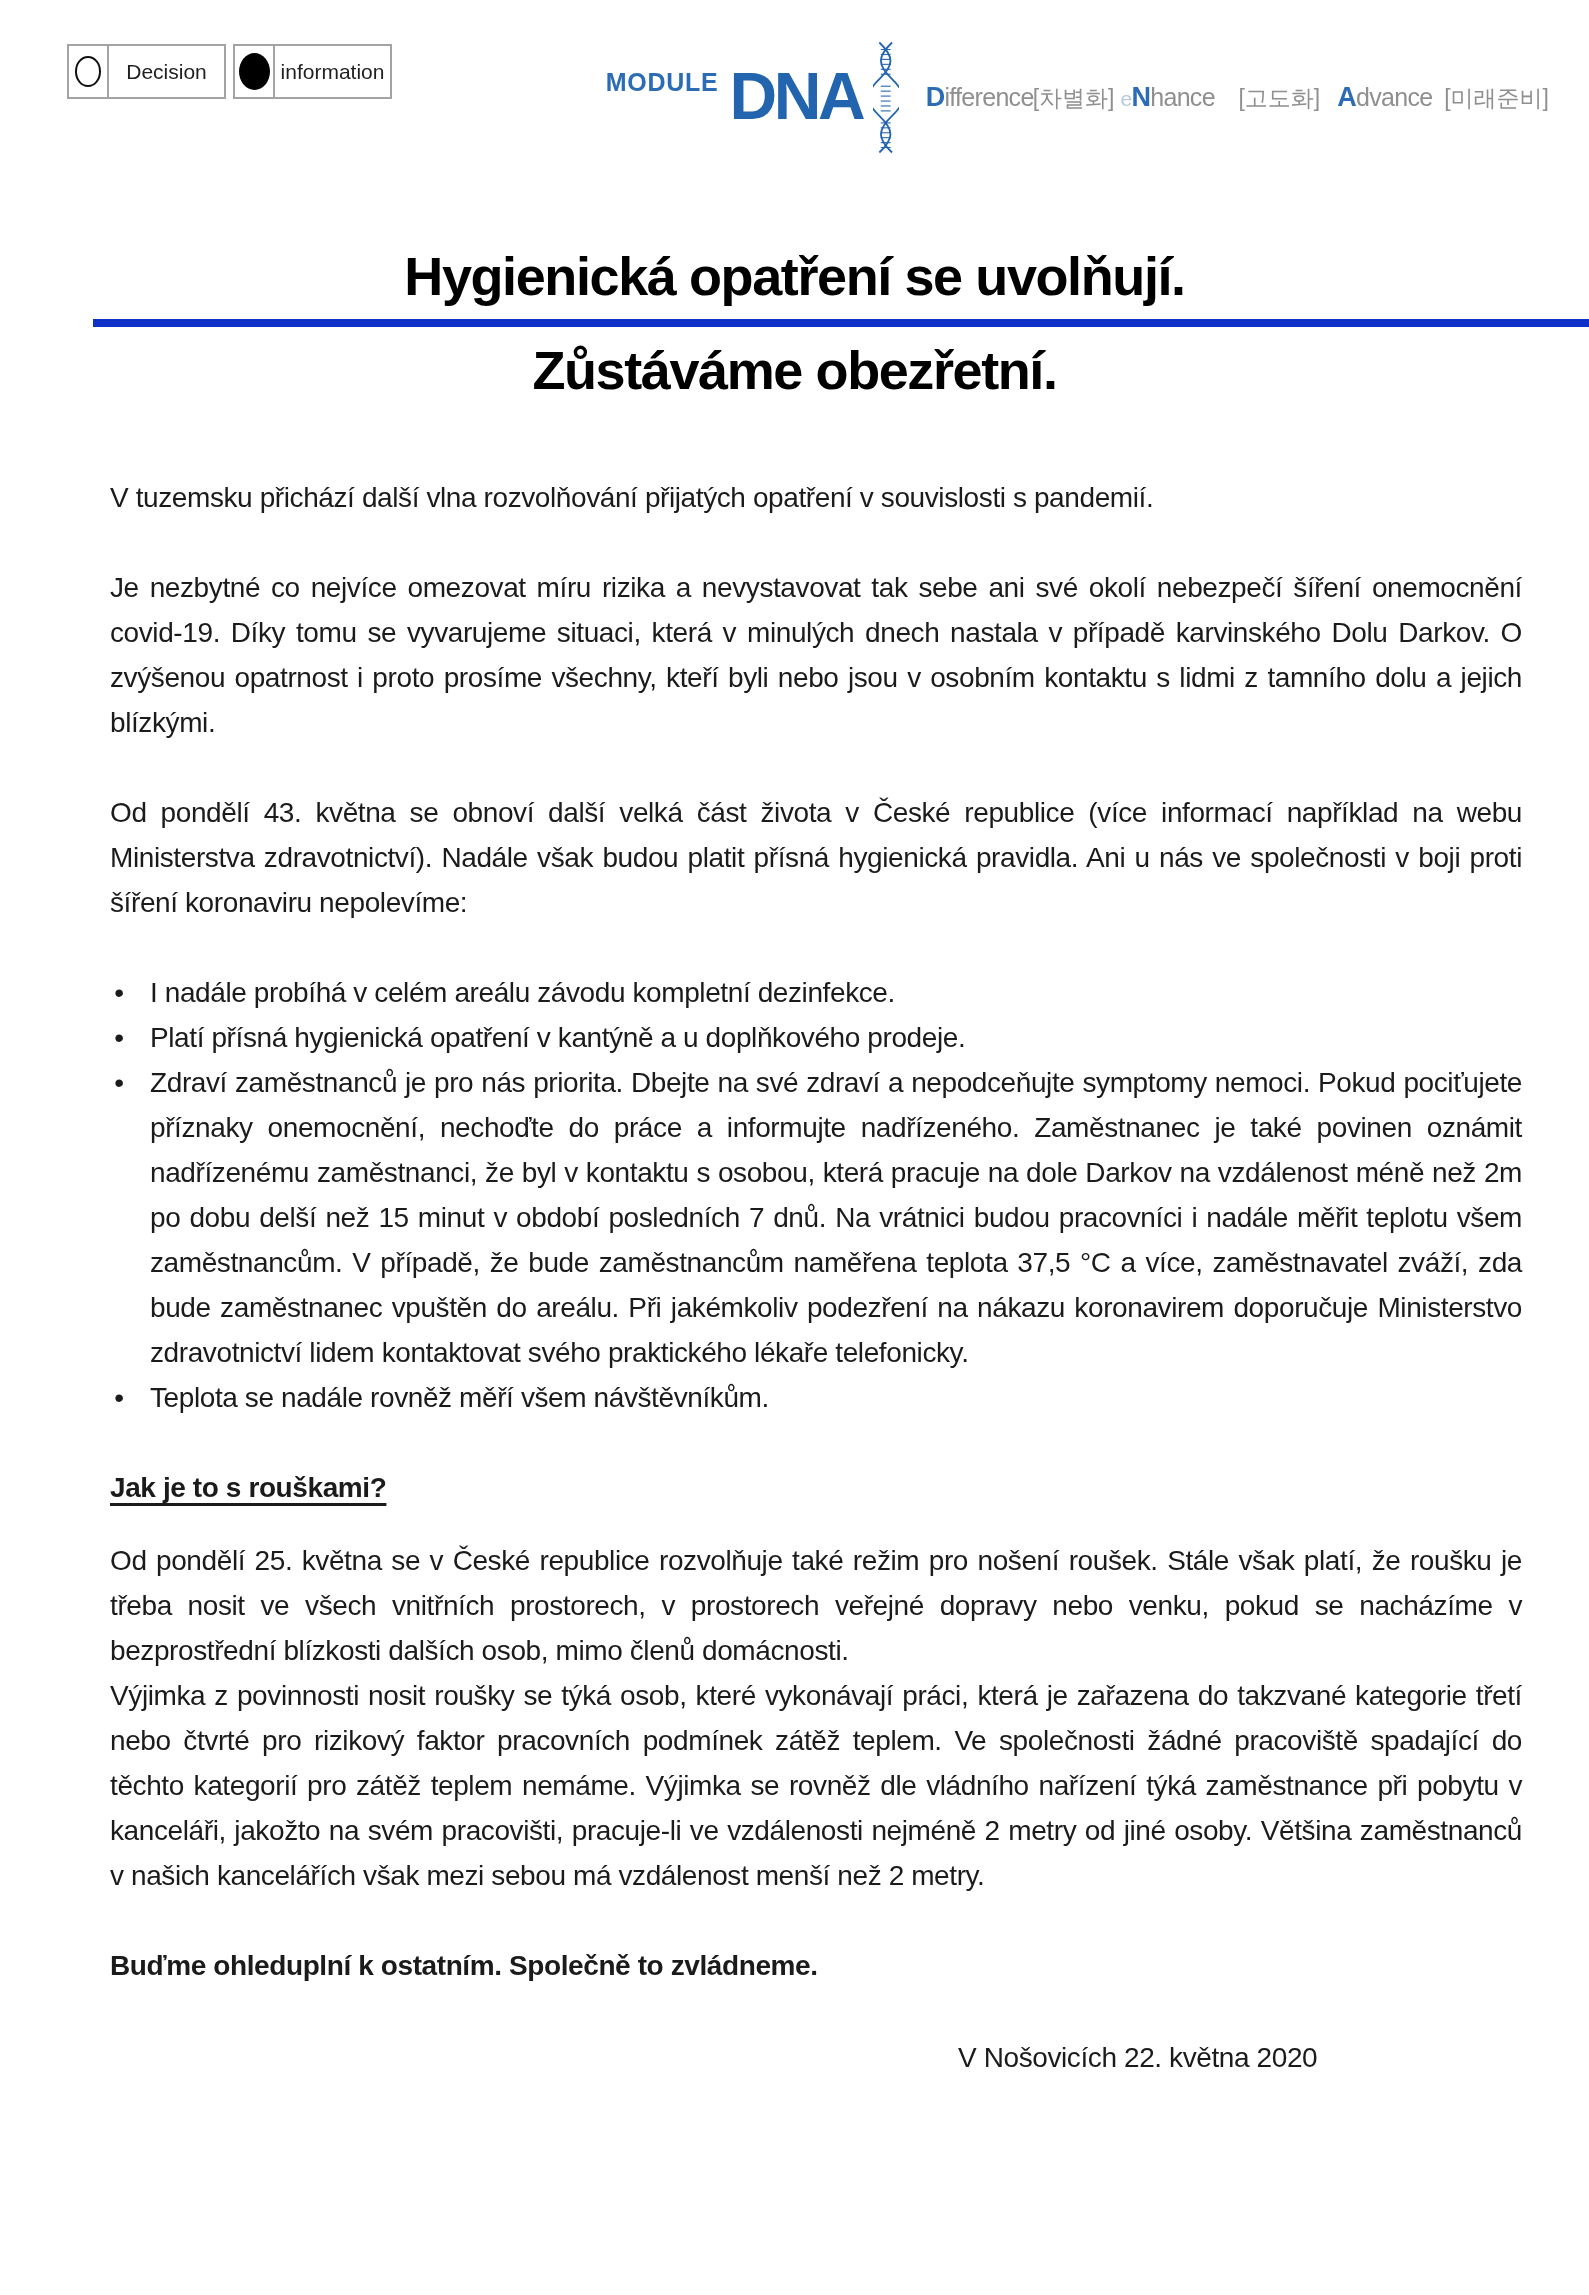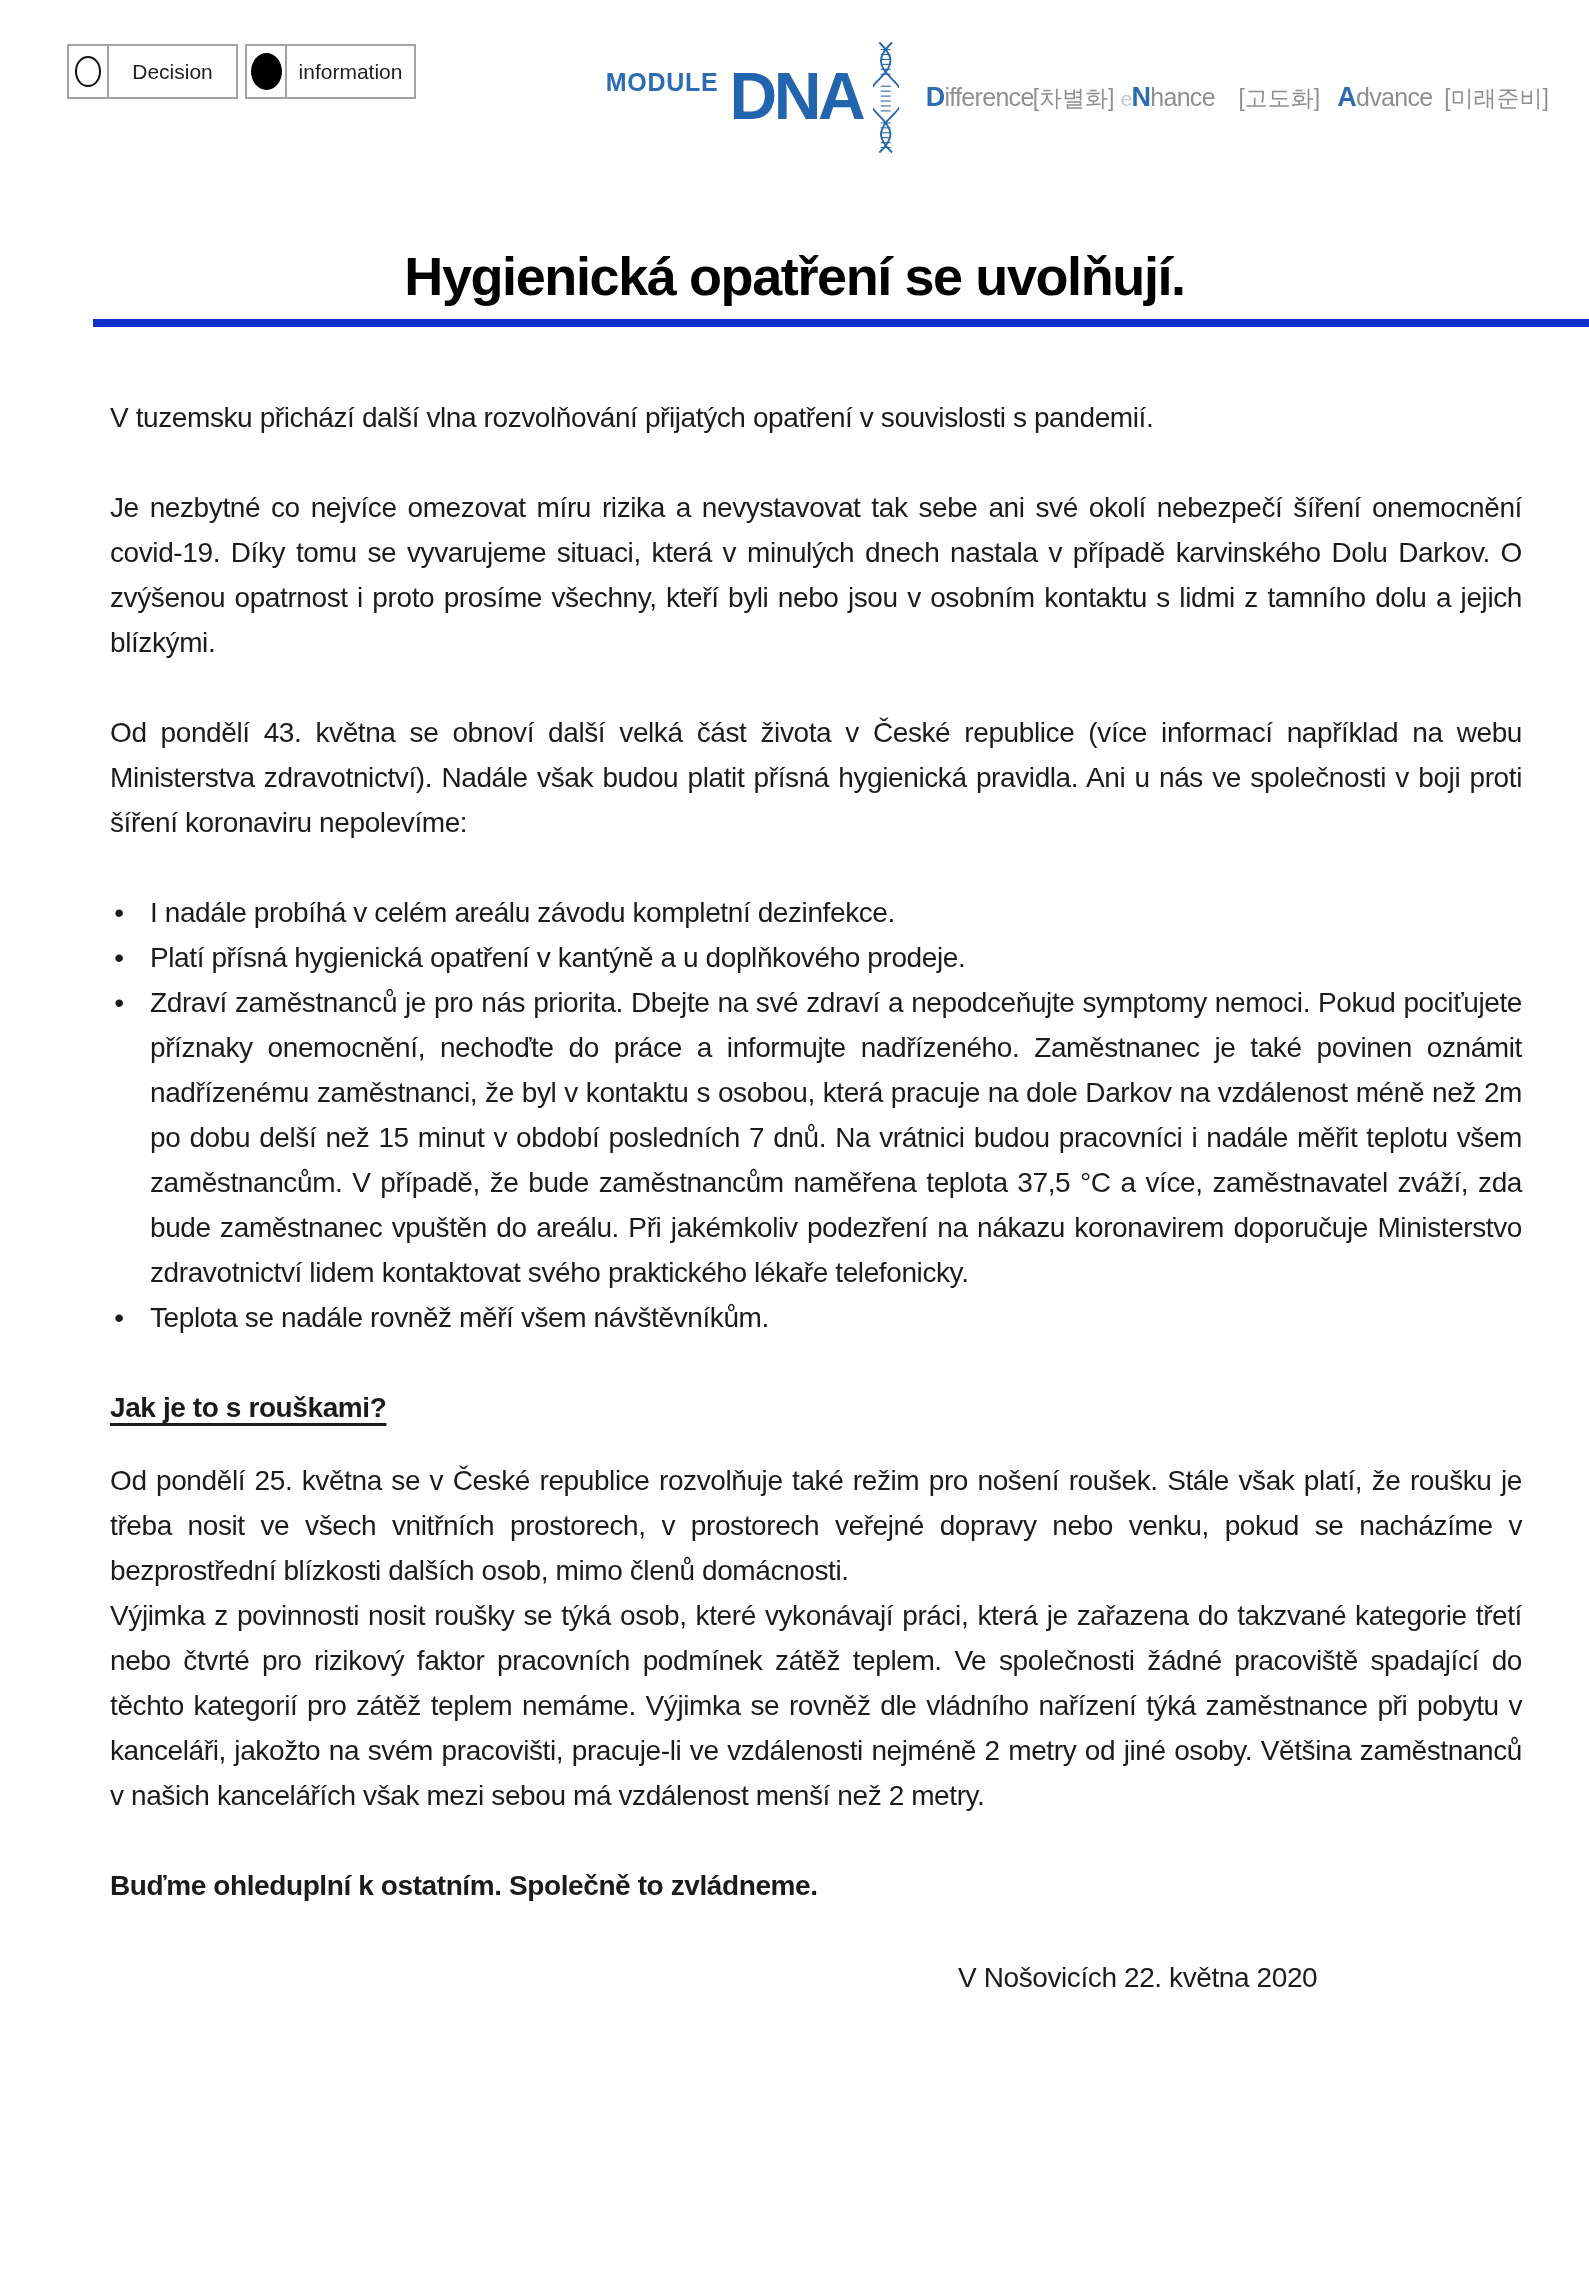--- a/index.html
+++ b/index.html
@@ -5,21 +5,21 @@
   html,body{margin:0;padding:0;background:#ffffff;}
   .page{
     position:relative;width:1589px;height:2295px;background:#ffffff;
     font-family:"Liberation Sans","DejaVu Sans",sans-serif;color:#1b1b1b;overflow:hidden;
   }
   
   .top-row{position:relative;height:162px;}
   .type-boxes{position:absolute;left:67px;top:44px;display:flex;gap:7px;}
   .type-box{display:flex;border:2.1px solid #a3a3a3;height:51px;background:#fff;}
   .circle-cell{width:38px;border-right:2.1px solid #a3a3a3;display:flex;align-items:center;justify-content:center;}
-  .label-cell{width:127px;display:flex;align-items:center;justify-content:center;font-size:21px;color:#1f1f1f;}
+  .label-cell{width:115px;display:flex;align-items:center;justify-content:center;font-size:21px;color:#1f1f1f;}
   .radio-empty{width:22.6px;height:27px;border:2.8px solid #111;border-radius:50%;background:#fff;}
   .radio-filled{width:31px;height:37px;background:#000;border-radius:50%;}
   
   .logo{position:absolute;top:37px;right:40px;display:flex;align-items:center;}
   .logo-module{font-size:25px;font-weight:700;color:#2b6cb4;letter-spacing:0.7px;margin-bottom:30px;}
   .logo-dna{font-size:66px;font-weight:800;color:#2264ae;letter-spacing:-3.5px;line-height:1;margin:0 7px 2.8px 11.3px;}
   .helix{margin:0 10px 0 4.2px;}
   .tagline{display:flex;flex-direction:row;justify-content:center;}
   .tag-row{display:flex;align-items:baseline;line-height:29px;white-space:nowrap;}
   .tag-word{width:124px;font-size:25px;color:#8f8f8f;letter-spacing:-0.7px;}
@@ -107,20 +107,21 @@
           <span class="tag-word"><span class="tag-pre"></span><span class="tag-lead">A</span><span>dvance</span></span>
           <span class="tag-kr">[미래준비]</span>
         </div>
       </div>
     </div>
   </div>
 
   <div class="title-block">
     <div class="title-line">Hygienická opatření se uvolňují.</div>
     <div class="title-divider"></div>
+    <div class="title-line">Zůstáváme obezřetní.</div>
   </div>
 
   <div class="content">
 
     <p class="para first">V tuzemsku přichází další vlna rozvolňování přijatých opatření v souvislosti s pandemií.</p>
 
     <p class="para bold just">Je nezbytné co nejvíce omezovat míru rizika a nevystavovat tak sebe ani své okolí nebezpečí šíření onemocnění covid-19. Díky tomu se vyvarujeme situaci, která v minulých dnech nastala v případě karvinského Dolu Darkov. O zvýšenou opatrnost i proto prosíme všechny, kteří byli nebo jsou v osobním kontaktu s lidmi z tamního dolu a jejich blízkými.</p>
 
     <p class="para just">Od pondělí 43. května se obnoví další velká část života v České republice (více informací například na webu Ministerstva zdravotnictví). Nadále však budou platit přísná hygienická pravidla. Ani u nás ve společnosti v boji proti šíření koronaviru nepolevíme:</p>
 

